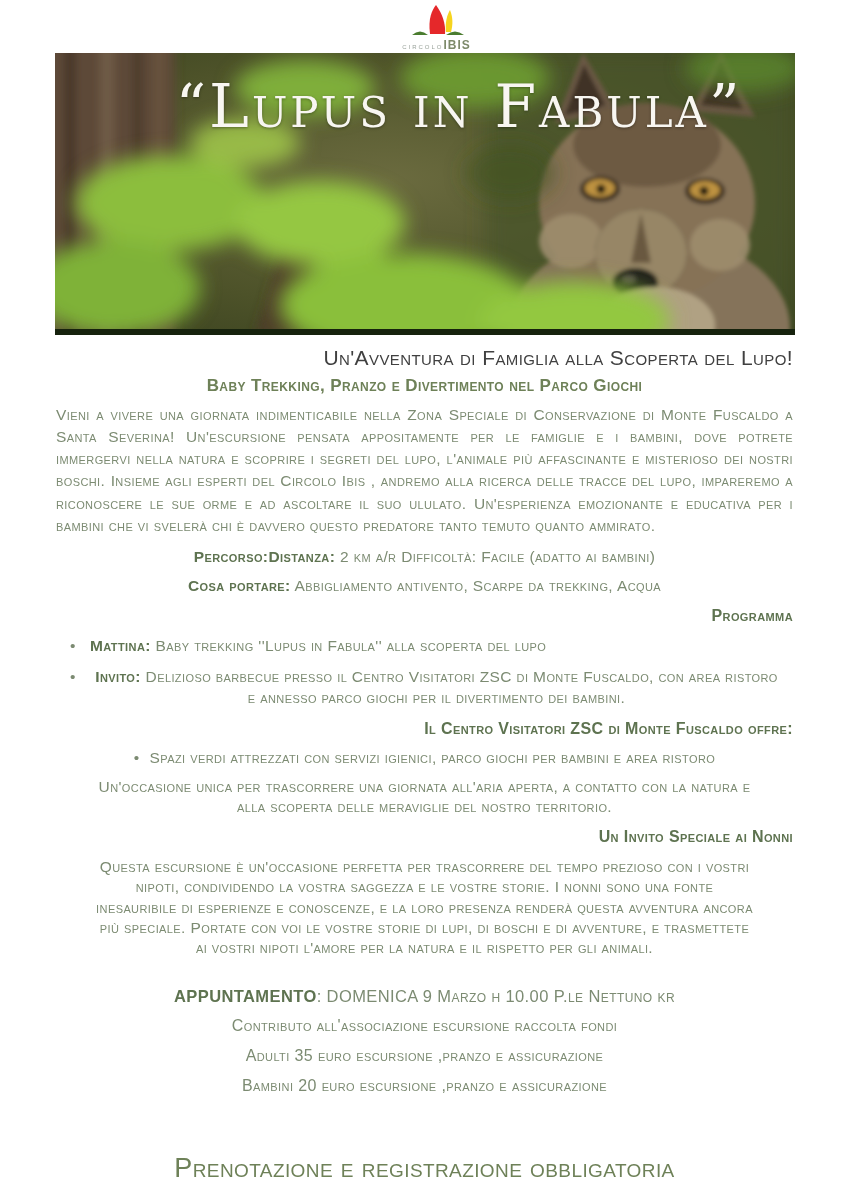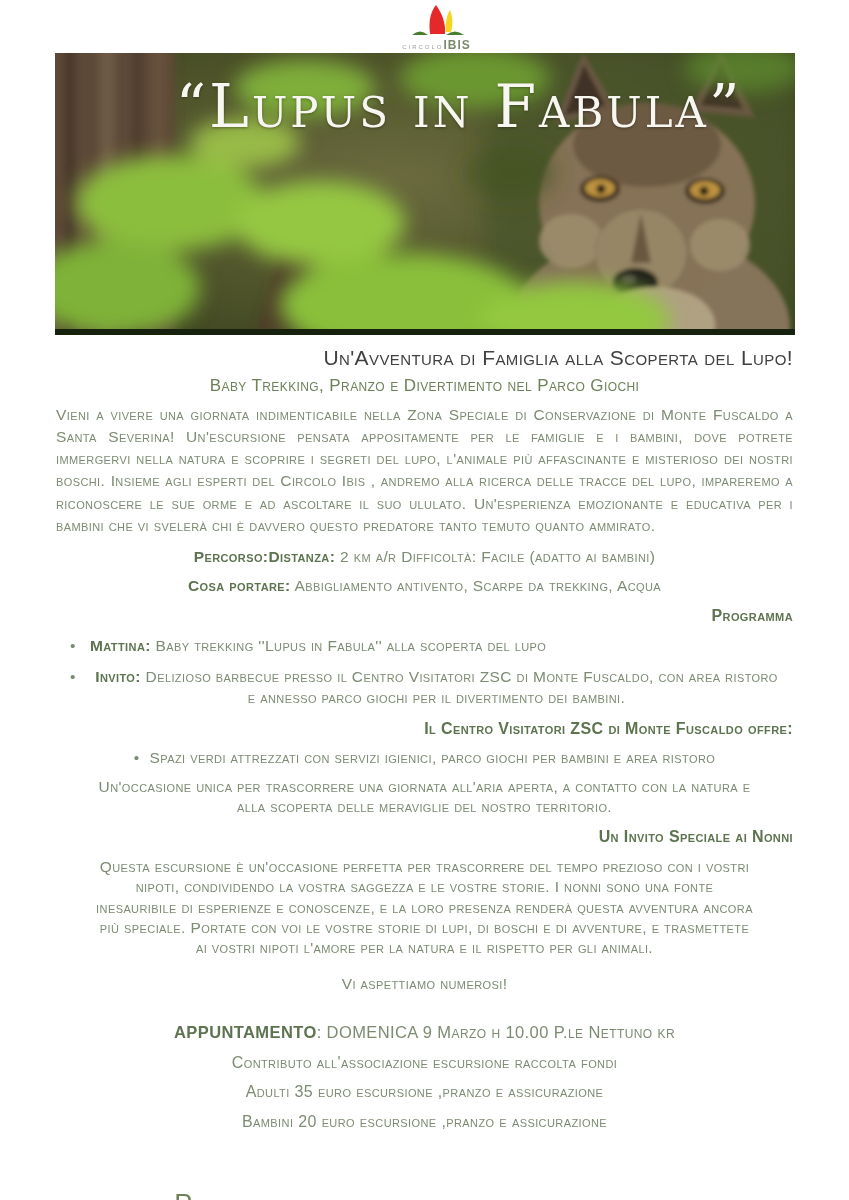--- a/index.html
+++ b/index.html
@@ -35,21 +35,21 @@
 
   
   .content {
     position:absolute; left:0; top:340px; width:849px;
     padding:0 56px;
     font-variant:small-caps;
     color:#7c8b72;
     letter-spacing:.4px;
   }
   .h1 { text-align:right; font-size:21px; color:#404040; font-weight:normal; margin:6px 0 4px; }
-  .h2 { text-align:center; font-size:17px; color:#6e8158; font-weight:normal; margin:6px 0 8px; }
+  .h2 { text-align:center; font-size:17px; color:#6e8158; font-weight:bold; margin:6px 0 8px; }
   .intro { font-size:15.5px; line-height:1.43; text-align:justify; text-justify:inter-word; margin:6px 0 10px; }
   .cline { text-align:center; font-size:15.5px; line-height:1.3; margin:9px 40px; }
   .lbl { font-weight:bold; color:#5e7350; }
   .sect-title { text-align:right; font-size:16px; font-weight:bold; color:#5e7350; margin:11px 0; }
   .bullets { list-style:none; }
   .bullet-li { position:relative; font-size:15.5px; line-height:1.35; margin:10px 0; padding-left:34px; }
   .bullet-li .dot { position:absolute; left:14px; top:0; color:#7c8b72; }
   .bullet-li.align-left { text-align:left; }
   .bullet-li.align-center { text-align:center; padding-right:10px; }
   .bullet-inline { text-align:center; font-size:15.5px; margin:10px 0; }
@@ -179,21 +179,20 @@
     <p class="sect-title">Il Centro Visitatori ZSC di Monte Fuscaldo offre:</p>
 
     <p class="bullet-inline"><span class="dot">•</span><span>Spazi verdi attrezzati con servizi igienici, parco giochi per bambini e area ristoro</span></p>
 
     <p class="cline">Un'occasione unica per trascorrere una giornata all'aria aperta, a contatto con la natura e alla scoperta delle meraviglie del nostro territorio.</p>
 
     <p class="sect-title">Un Invito Speciale ai Nonni</p>
 
     <p class="cline">Questa escursione è un'occasione perfetta per trascorrere del tempo prezioso con i vostri nipoti, condividendo la vostra saggezza e le vostre storie. I nonni sono una fonte inesauribile di esperienze e conoscenze, e la loro presenza renderà questa avventura ancora più speciale. Portate con voi le vostre storie di lupi, di boschi e di avventure, e trasmettete ai vostri nipoti l'amore per la natura e il rispetto per gli animali.</p>
 
-    <p class="cline closing">Vi aspettiamo numerosi!</p>
 
     <p class="cline appt"><span class="lbl">APPUNTAMENTO</span><span>: DOMENICA 9 Marzo h 10.00 P.le Nettuno kr</span></p>
 
     <p class="cline money">Contributo all'associazione escursione raccolta fondi</p>
     <p class="cline money">Adulti 35 euro escursione ,pranzo e assicurazione</p>
     <p class="cline money">Bambini 20 euro escursione ,pranzo e assicurazione</p>
 
     <div class="footer">
       <p class="f1">Prenotazione e registrazione obbligatoria</p>
 

